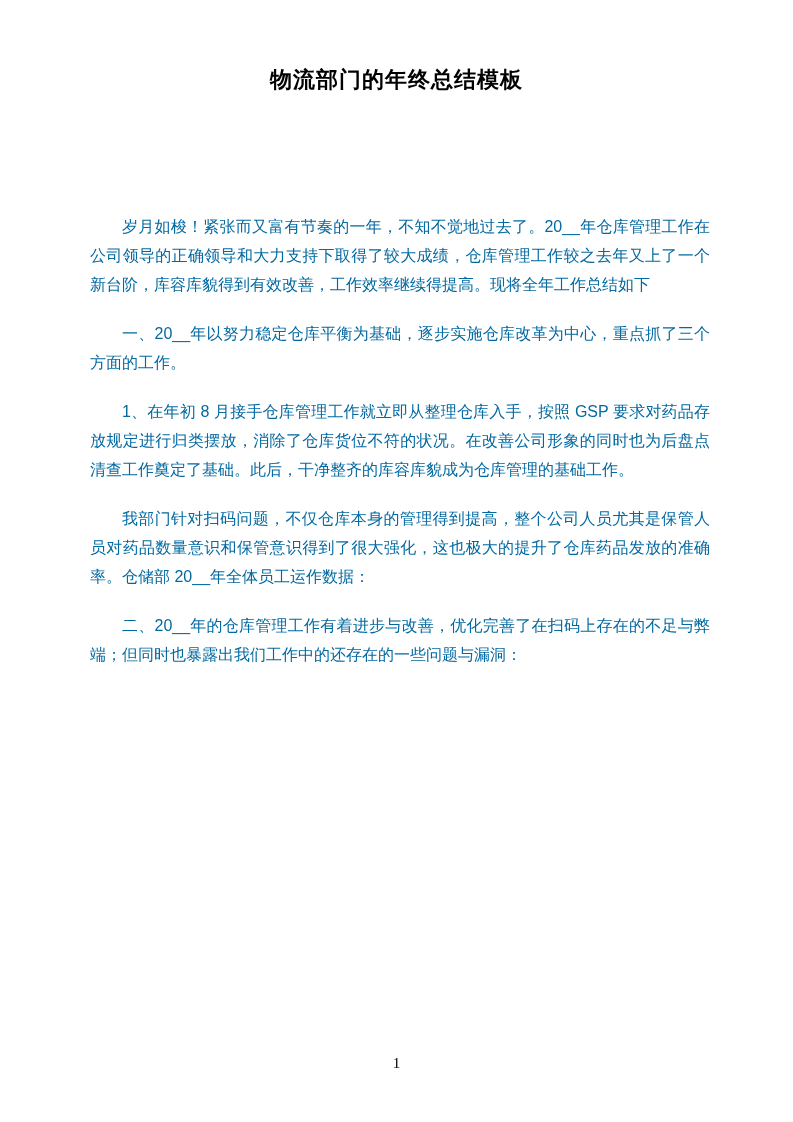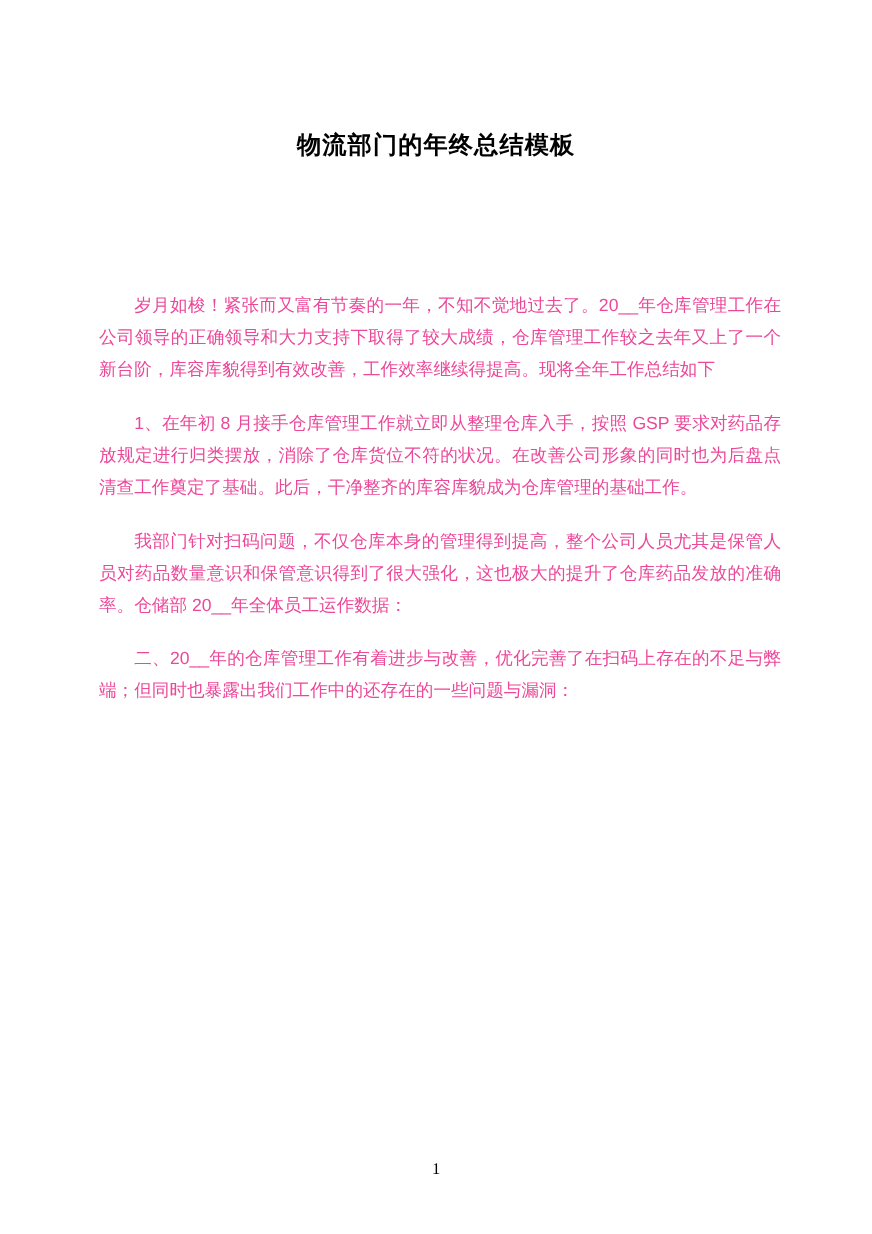--- a/index.html
+++ b/index.html
@@ -12,40 +12,40 @@
     width: 793px;
     height: 1122px;
     margin: 0 auto;
     background: #ffffff;
     color: #000000;
     font-family: "Liberation Sans", "DejaVu Sans", sans-serif;
     overflow: hidden;
   }
   .doc-title {
     margin: 0;
-    padding-top: 117px;
+    padding-top: 65px;
     text-align: center;
     font-size: 22px;
     line-height: 30px;
     font-weight: bold;
     letter-spacing: 1px;
     color: #000000;
   }
   .doc-body {
     margin-top: 117px;
     padding: 0 83px 0 90px;
   }
   .doc-body p {
     margin: 0 0 20px 0;
     font-size: 16px;
     line-height: 29px;
     text-align: justify;
     text-justify: inter-ideograph;
     text-indent: 2em;
-    color: #ec4899;
+    color: #0369a1;
     word-break: break-all;
   }
   .page-number {
     position: absolute;
     left: 0;
     right: 0;
     bottom: 50px;
     text-align: center;
     font-size: 15px;
     line-height: 18px;
@@ -55,20 +55,21 @@
 </style>
 </head>
 <body>
 
 <div class="page">
 
   <h1 class="doc-title">物流部门的年终总结模板</h1>
 
   <div class="doc-body">
     <p>岁月如梭！紧张而又富有节奏的一年，不知不觉地过去了。20__年仓库管理工作在公司领导的正确领导和大力支持下取得了较大成绩，仓库管理工作较之去年又上了一个新台阶，库容库貌得到有效改善，工作效率继续得提高。现将全年工作总结如下</p>
+    <p>一、20__年以努力稳定仓库平衡为基础，逐步实施仓库改革为中心，重点抓了三个方面的工作。</p>
     <p>1、在年初 8 月接手仓库管理工作就立即从整理仓库入手，按照 GSP 要求对药品存放规定进行归类摆放，消除了仓库货位不符的状况。在改善公司形象的同时也为后盘点清查工作奠定了基础。此后，干净整齐的库容库貌成为仓库管理的基础工作。</p>
     <p>我部门针对扫码问题，不仅仓库本身的管理得到提高，整个公司人员尤其是保管人员对药品数量意识和保管意识得到了很大强化，这也极大的提升了仓库药品发放的准确率。仓储部 20__年全体员工运作数据：</p>
     <p>二、20__年的仓库管理工作有着进步与改善，优化完善了在扫码上存在的不足与弊端；但同时也暴露出我们工作中的还存在的一些问题与漏洞：</p>
   </div>
 
   <div class="page-number">1</div>
 
 </div>
 
 </body></html>

